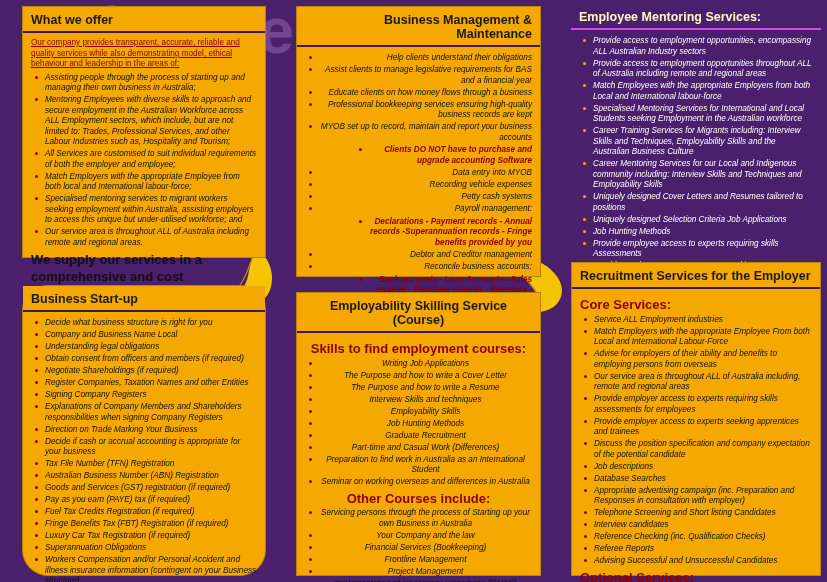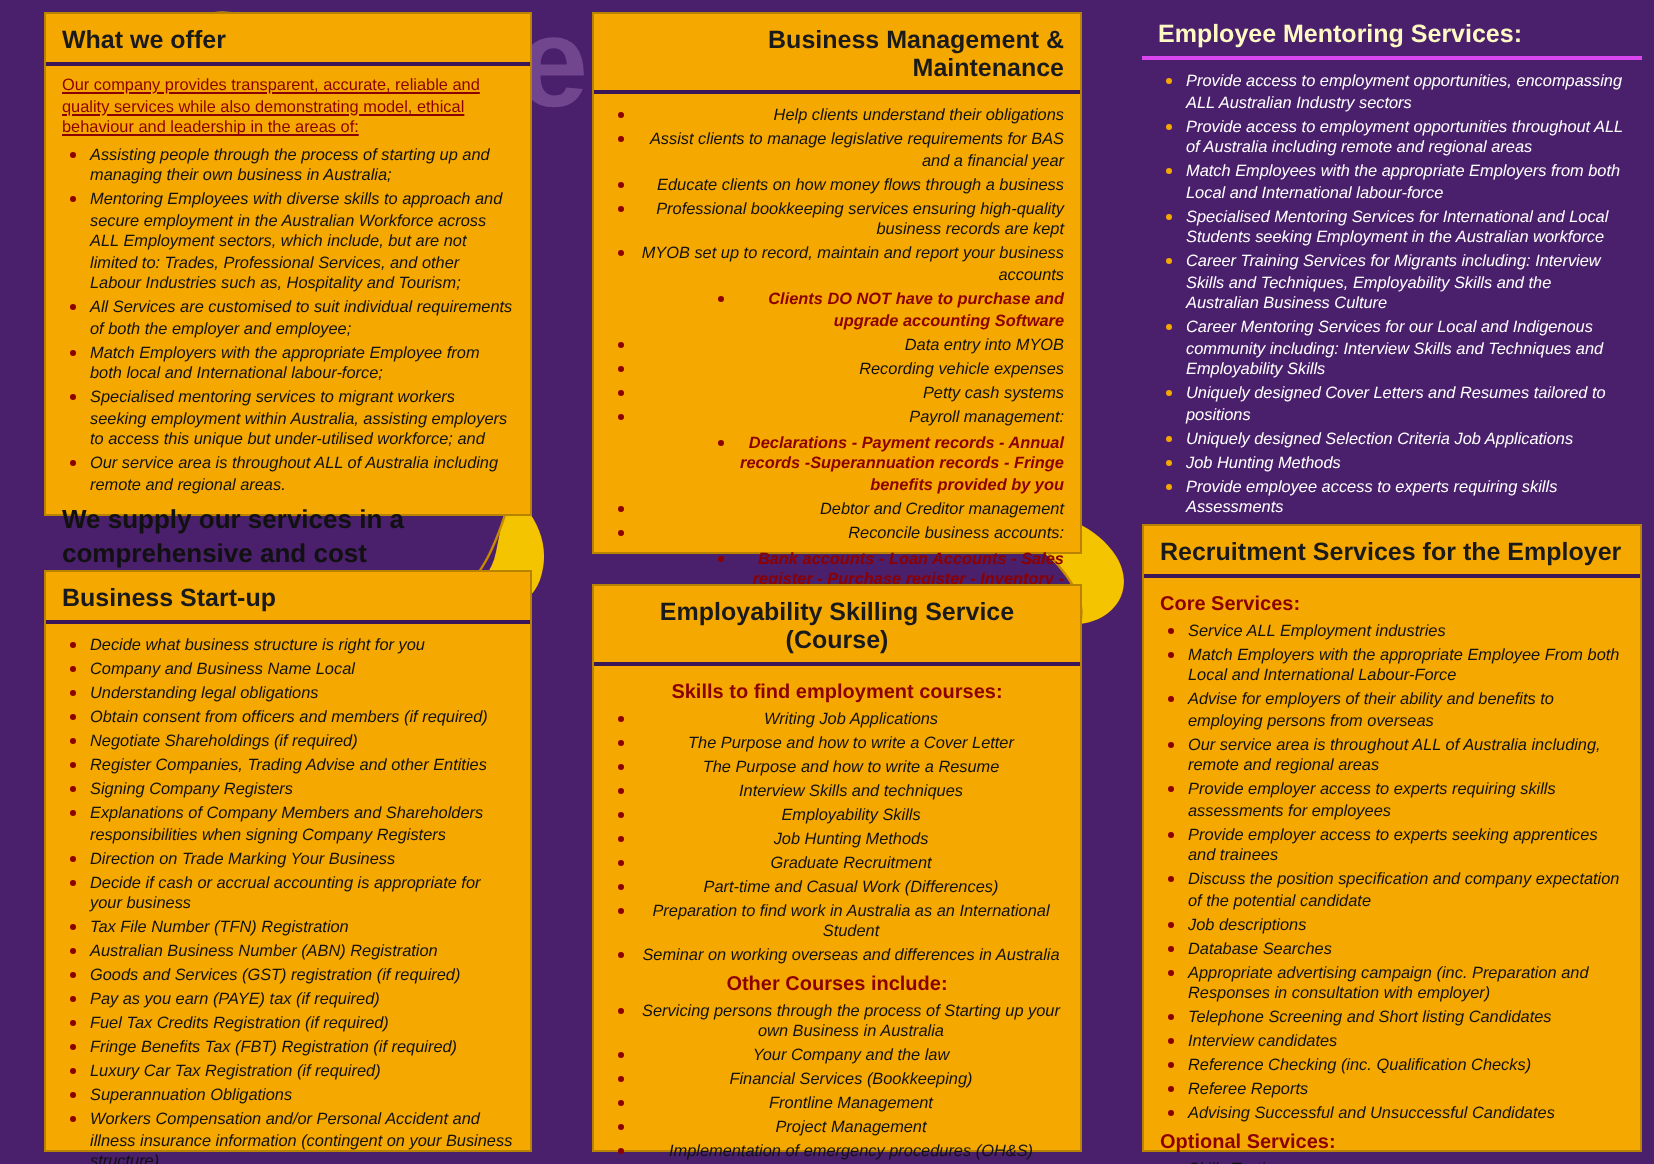--- a/index.html
+++ b/index.html
@@ -53,21 +53,21 @@
     content:"";position:absolute;left:-8px;top:3px;
     width:3px;height:3px;background:#8b0000;border-radius:50%;
   }
   ul.white-bullets li:before{background:#f5a800;}
 
   .intro{font-size:8.2px;line-height:1.3;margin:0 0 3px 0;}
   .note{font-weight:bold;font-size:13px;margin-top:4px;}
   .red{color:#8b0000;text-decoration:underline;}
   .redline{color:#8b0000;font-weight:bold;margin-left:48px;}
   .yellownote{color:#f5a800;font-weight:bold;font-size:8px;}
-  .grouphead{font-weight:bold;color:#8b0000;font-size:10px;margin:3px 0 1px 0;}
+  .grouphead{font-weight:bold;color:#8b0000;font-size:13px;margin:3px 0 1px 0;}
   .indent{padding-left:14px;}
   .indent li:before{background:#8b0000;}
 </style>
 </head>
 <body>
 
 <div class="bg-word">ployment</div>
 
 <svg class="leaf" style="left:218px;top:242px;width:70px;height:70px" viewBox="0 0 70 70">
   <path d="M38 4 C50 16 58 30 52 48 C46 64 26 68 14 58 C22 50 28 44 30 34 C32 24 34 12 38 4 Z" fill="#f5c400"></path>
@@ -92,30 +92,30 @@
         <li>Mentoring Employees with diverse skills to approach and secure employment in the Australian Workforce across ALL Employment sectors, which include, but are not limited to: Trades, Professional Services, and other Labour Industries such as, Hospitality and Tourism;</li>
         <li>All Services are customised to suit individual requirements of both the employer and employee;</li>
         <li>Match Employers with the appropriate Employee from both local and International labour-force;</li>
         <li>Specialised mentoring services to migrant workers seeking employment within Australia, assisting employers to access this unique but under-utilised workforce; and</li>
         <li>Our service area is throughout ALL of Australia including remote and regional areas.</li>
       </ul>
       <p class="note">We supply our services in a comprehensive and  cost competitive manner, while providing our individual customer care advantage!</p>
     </div>
   </div>
 
-  <div class="panel" style="top:285px;height:291px;">
+  <div class="panel" style="top:285px;height:291px;border-radius:26px;">
     <h2 class="head">Business Start-up</h2>
     <div class="body">
       <ul>
         <li>Decide what business structure is right for you</li>
         <li>Company and Business Name Local</li>
         <li>Understanding legal obligations</li>
         <li>Obtain consent from officers and members (if required)</li>
         <li>Negotiate Shareholdings (if required)</li>
-        <li>Register Companies, Trading Advise and other Entities</li>
+        <li>Register Companies, Taxation Names and other Entities</li>
         <li>Signing Company Registers</li>
         <li>Explanations of Company Members and Shareholders responsibilities when signing Company Registers</li>
         <li>Direction on Trade Marking Your Business</li>
         <li>Decide if cash or accrual accounting is appropriate for your business</li>
         <li>Tax File Number (TFN) Registration</li>
         <li>Australian Business Number (ABN) Registration</li>
         <li>Goods and Services (GST) registration (if required)</li>
         <li>Pay as you earn (PAYE) tax (if required)</li>
         <li>Fuel Tax Credits Registration (if required)</li>
         <li>Fringe Benefits Tax (FBT) Registration (if required)</li>

